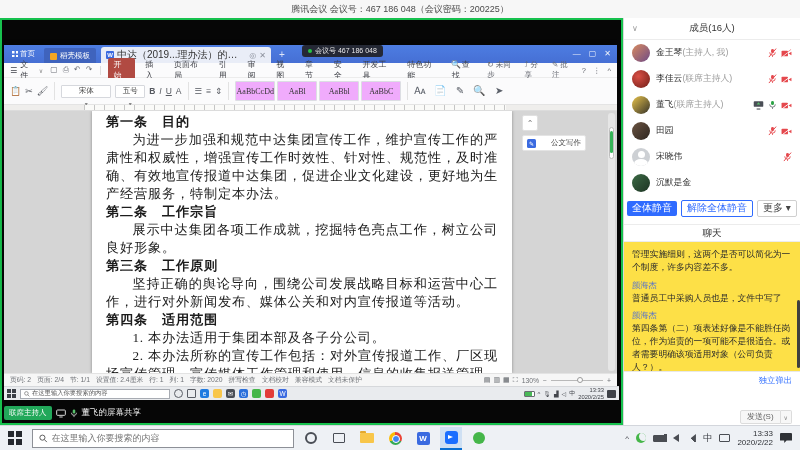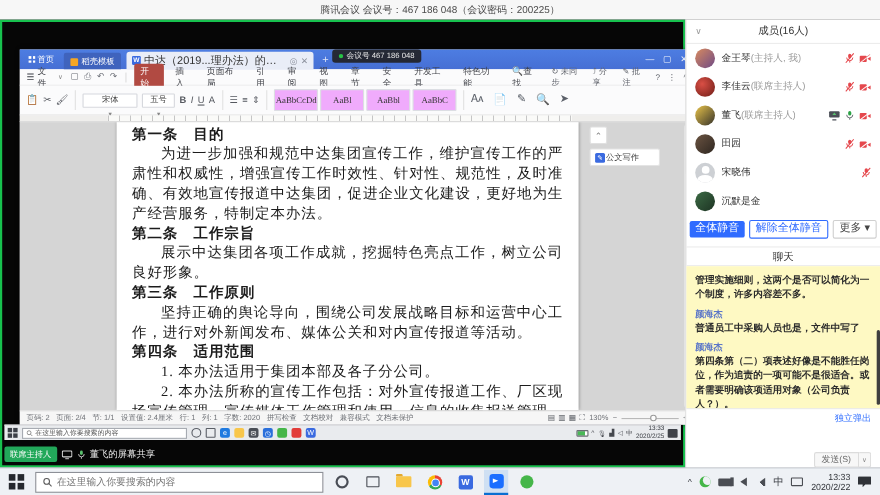--- a/index.html
+++ b/index.html
@@ -9,21 +9,21 @@
 
   
   .topbar { position:absolute; left:0; top:0; width:800px; height:18px; background:#f7f7f7;
     display:flex; align-items:center; justify-content:center; font-size:9px; color:#4a4a4a; }
 
   
   .stage { position:absolute; left:0; top:18px; width:623px; height:407px; background:#060606;
     border:2px solid #17c14e; }
 
   
-  .wps { position:absolute; left:16px; top:25px; width:613px; height:341px; background:#fbfbfc;
+  .wps { position:absolute; left:2px; top:25px; width:613px; height:341px; background:#fbfbfc;
     display:flex; flex-direction:column; box-shadow:0 0 4px rgba(0,0,0,.6); }
   .wps-tabbar { height:18px; background:linear-gradient(#4d7de2,#466fd4); display:flex; align-items:center;
     color:#fff; font-size:7.5px; padding:0 4px; gap:5px; }
   .wt-home { display:flex; align-items:center; gap:2px; padding:1px 4px; }
   .wt-grid { width:6px; height:6px; background:
     linear-gradient(#fff,#fff) 0 0/2.5px 2.5px no-repeat, linear-gradient(#fff,#fff) 100% 0/2.5px 2.5px no-repeat,
     linear-gradient(#fff,#fff) 0 100%/2.5px 2.5px no-repeat, linear-gradient(#fff,#fff) 100% 100%/2.5px 2.5px no-repeat; }
   .wt-docer { display:flex; align-items:center; gap:3px; background:#3f63bd; padding:2px 6px; border-radius:2px 2px 0 0; height:16px; margin-top:4px;}
   .wt-docer .sq { width:7px; height:7px; background:#f5a623; border-radius:1px; }
   .wt-doc { display:flex; align-items:center; gap:3px; background:#e9edf7; color:#333; height:16px; margin-top:2px;
@@ -78,21 +78,21 @@
   .page { position:absolute; left:88px; top:0; width:420px; height:100%; background:#fff;
     box-shadow:0 0 3px rgba(0,0,0,.35); padding:2px 14px 0 14px; overflow:hidden; }
   .doc { font-family:"Liberation Serif","DejaVu Serif",serif; color:#1c1c1c; font-size:13.2px;
     line-height:18px; letter-spacing:0.8px; text-align:justify; }
   .doc .h { font-weight:bold; }
   .doc .b { text-indent:2em; }
   .float-tools { position:absolute; left:518px; top:4px; width:64px; display:flex; flex-direction:column; gap:4px; }
   .ft-btn { width:16px; height:16px; background:#fff; border:1px solid #e0e0e0; border-radius:2px;
     display:flex; align-items:center; justify-content:center; font-size:8px; color:#777; }
   .ft-pill { height:16px; background:#fff; border:1px solid #e4e4e4; border-radius:2px;
-    display:flex; align-items:center; gap:1px; padding:0 4px; font-size:7.5px; color:#444;font-family:Liberation Serif, serif; }
+    display:flex; align-items:center; gap:15px; padding:0 4px; font-size:7.5px; color:#444;font-family:Liberation Serif, serif; }
   .ft-pill .ic { width:9px; height:9px; background:#3a6ae0; border-radius:1.5px; color:#fff; font-size:6px;
     display:flex; align-items:center; justify-content:center; }
   .v-scroll { position:absolute; right:2px; top:2px; bottom:2px; width:7px; background:#e6e6e6; border-radius:3px; }
   .v-thumb { position:absolute; left:1px; top:14px; width:5px; height:32px; background:#fff;
     border:1px solid #bdbdbd; border-radius:3px; }
   .v-green { position:absolute; left:1.5px; top:18px; width:3px; height:22px; background:#35b558; border-radius:2px; }
 
   
   .wps-status { height:13px; background:#f6f6f6; border-top:1px solid #e3e3e3; display:flex; align-items:center;
     font-size:6.8px; color:#6f7277; padding:0 6px; gap:6px; }
@@ -143,22 +143,22 @@
   .m-name { font-size:8.8px; color:#333; white-space:nowrap; overflow:hidden; }
   .m-role { color:#9a9a9a; }
   .m-icons { margin-left:auto; display:flex; gap:4px; align-items:center; flex:none; }
   .p-btns { height:24px; display:flex; align-items:center; justify-content:center; gap:4px; flex:none; }
   .btn { font-size:10px; border-radius:2px; padding:2.5px 5px; line-height:1; }
   .btn-primary { background:#2f6bff; color:#fff; }
   .btn-outline { background:#fff; border:1px solid #2f6bff; color:#2f6bff; }
   .btn-plain { background:#fff; border:1px solid #cfcfcf; color:#444; }
   .chat-head { height:18px; margin-top:4px; display:flex; align-items:center; justify-content:center;
     font-size:9.5px; color:#333; border-top:1px solid #ececec; border-bottom:1px solid #ececec; flex:none; }
-  .chat-body { flex:1; overflow:hidden; background:#fef9c3; padding:5px 8px; font-size:8.8px; color:#2b2b2b;
-    line-height:1.45; position:relative; word-break:break-all;font-weight:bold; }
+  .chat-body { flex:1; overflow:hidden; background:#fde047; padding:5px 8px; font-size:8.8px; color:#2b2b2b;
+    line-height:1.45; position:relative; word-break:break-all; }
   .c-sender { color:#5b76c8; font-size:8.3px; margin-top:5px; }
   .c-text { margin-top:1px; }
   .c-scroll { position:absolute; right:0px; top:58px; width:3px; height:68px; background:#3f3f3f; border-radius:2px; }
   .chat-input { flex:none; height:54px; border-top:1px solid #e8e8e8; background:#fff; display:flex; flex-direction:column; }
   .ci-top { display:flex; justify-content:flex-end; padding:3px 8px 0 8px; }
   .popout { color:#3370ff; font-size:8.3px; }
   .ci-area { flex:1; padding:0 8px; }
   .ci-area textarea { width:100%; height:100%; border:none; outline:none; resize:none; font-size:8.5px; }
   .ci-send { display:flex; justify-content:flex-end; padding:0 8px 5px 0; gap:0; }
   .send-btn { font-size:8px; color:#666; background:#f7f7f7; border:1px solid #dcdcdc; border-radius:2px 0 0 2px;

